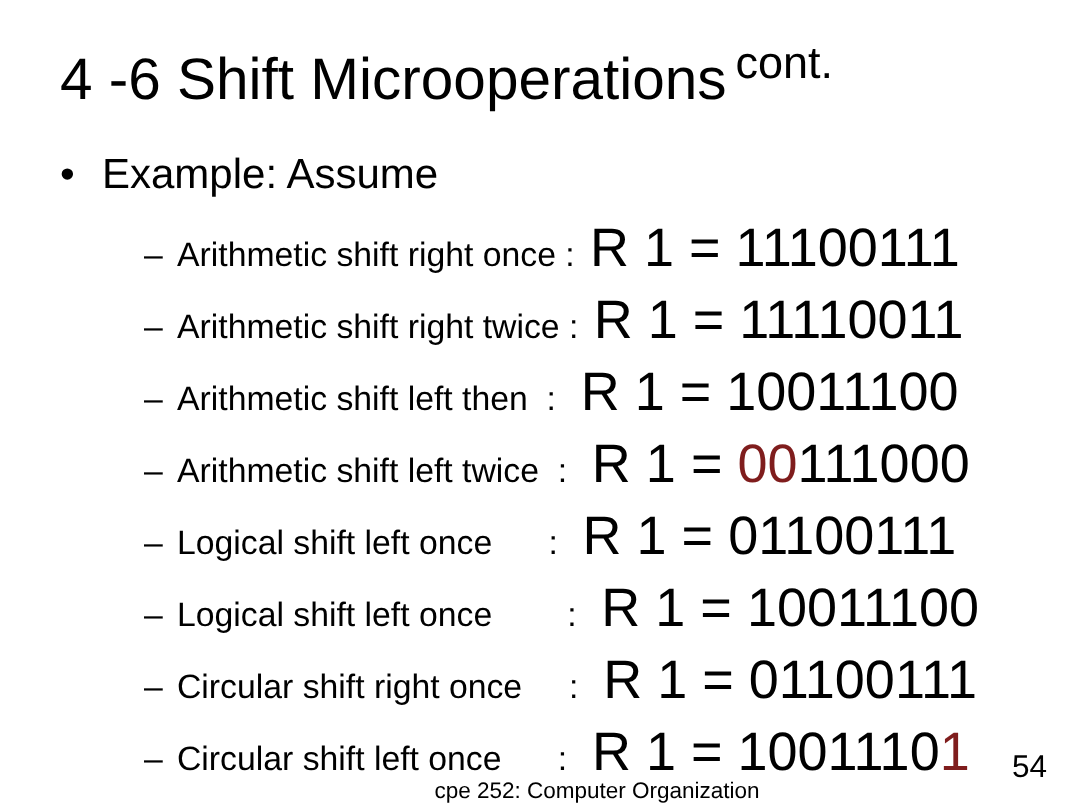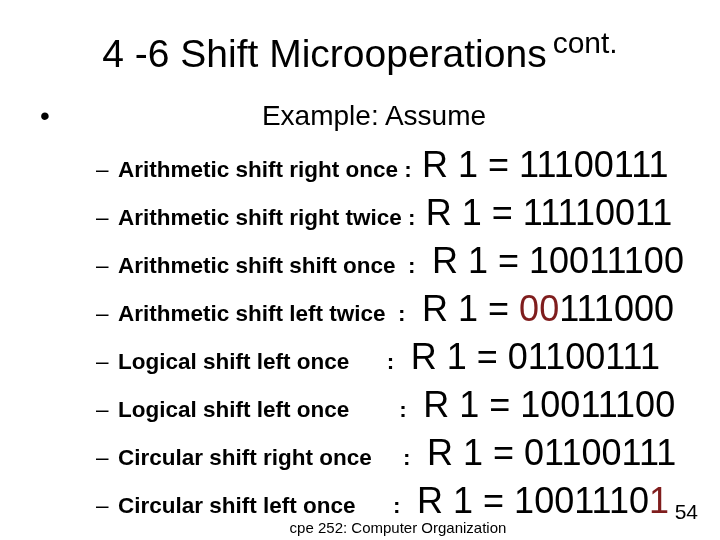--- a/index.html
+++ b/index.html
@@ -14,57 +14,55 @@
   }
   .slide {
     position: relative;
     width: 720px;
     height: 540px;
     box-sizing: border-box;
     padding: 20px 40px 30px 40px;
   }
   .title {
     font-size: 39px;
-    text-align: center;
     margin: 6px 0 24px 0;
     white-space: nowrap;
   }
   .title .sup {
     font-size: 30px;
     vertical-align: super;
     margin-left: 6px;
   }
   .level1 {
     font-size: 28px;
     margin: 0 0 12px 0;
     display: flex;
   }
   .level1 .bullet {
     width: 28px;
     flex: 0 0 28px;
   }
   .level1 .rest {
     flex: 1;
     display: flex;
-    justify-content: center;
+    justify-content: flex-start;
   }
   .level2 {
     font-size: 22.5px;
     margin: 6px 0 6px 56px;
     display: flex;
     align-items: baseline;
   }
   .level2 .dash {
     width: 22px;
     flex: 0 0 22px;
   }
   .level2 .label {
     flex: 0 0 auto;
     white-space: pre;
-    font-weight: bold;
   }
   .level2 .result {
     font-size: 36px;
     margin-left: 4px;
     white-space: pre;
   }
   .footer {
     position: absolute;
     bottom: 4px;
     left: 0;
@@ -103,21 +101,21 @@
         <span class="label">Arithmetic shift right once : </span>
         <span class="result">R 1 = 11100111</span>
       </div>
       <div class="level2">
         <span class="dash">–</span>
         <span class="label">Arithmetic shift right twice : </span>
         <span class="result">R 1 = 11110011</span>
       </div>
       <div class="level2">
         <span class="dash">–</span>
-        <span class="label">Arithmetic shift shift once  :  </span>
+        <span class="label">Arithmetic shift left then  :  </span>
         <span class="result">R 1 = 10011100<span class="hl-red"></span></span>
       </div>
       <div class="level2">
         <span class="dash">–</span>
         <span class="label">Arithmetic shift left twice  :  </span>
         <span class="result">R 1 = <span class="hl-red">00</span>111000</span>
       </div>
       <div class="level2">
         <span class="dash">–</span>
         <span class="label">Logical shift left once      :  </span>

